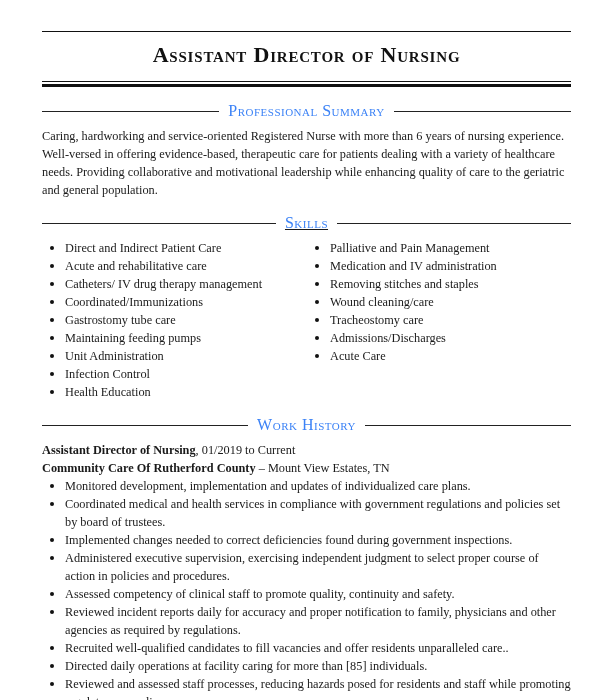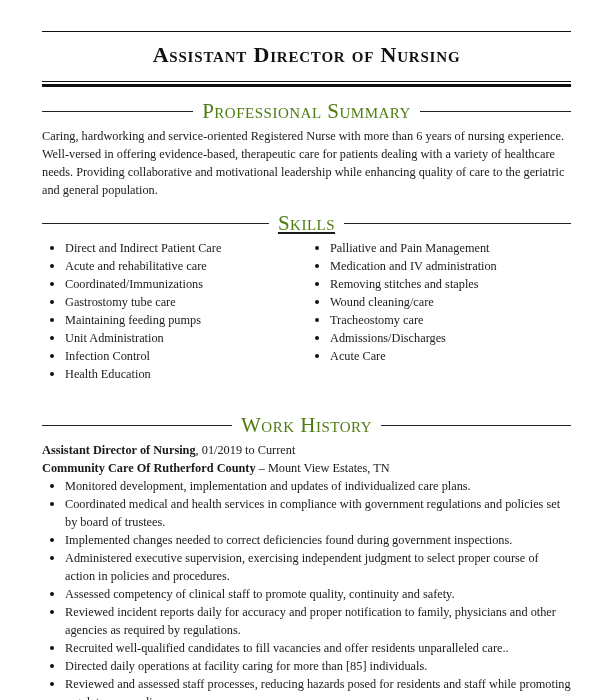--- a/index.html
+++ b/index.html
@@ -6,21 +6,21 @@
   body { width:616px; height:700px; overflow:hidden; position:relative;
          font-family:"Liberation Serif","DejaVu Serif",serif; color:#1a1a1a; }
   .page { position:absolute; left:42px; top:0; width:529px; }
   .rule-top { position:absolute; top:31px; left:0; width:529px; height:1px; background:#111; }
   .title { position:absolute; top:42px; left:0; width:529px; text-align:center;
            font-size:22px; font-weight:bold; font-variant:small-caps; letter-spacing:0.8px; color:#111; }
   .rule-thin { position:absolute; top:81px; left:0; width:529px; height:1px; background:#111; }
   .rule-thick { position:absolute; top:84px; left:0; width:529px; height:3px; background:#111; }
   .sec-head { position:absolute; left:0; width:529px; height:18px; display:flex; align-items:center; }
   .sec-head .line { flex:1; height:1px; background:#222; }
-  .sec-head .label { padding:0 9px; font-size:21px; font-variant:small-caps; letter-spacing:0.5px; color:#4d7c0f; }
+  .sec-head .label { padding:0 9px; font-size:16px; font-variant:small-caps; letter-spacing:0.5px; color:#3b82f6; }
   .summary { position:absolute; top:127px; left:0; width:529px; font-size:12.3px; line-height:18px; }
   .skills { position:absolute; top:239px; left:0; width:529px; display:flex;justify-content:space-between; }
   .skills ul { margin:0; padding:0; list-style:none; width:264px; }
   .skills li, .bullets li { position:relative; padding-left:23px; font-size:12.3px; line-height:18px; }
   .skills li::before, .bullets li::before { content:""; position:absolute; left:8px; top:7px; width:4px; height:4px; border-radius:50%; background:#111; }
   .job { position:absolute; top:441px; left:0; width:529px; font-size:12.3px; line-height:18px; }
   .job b { font-weight:bold; }
   .bullets { margin:0; padding:0; list-style:none; }
 </style>
 </head>
@@ -41,20 +41,21 @@
 
   <div class="sec-head" style="top:214px;text-decoration:underline;">
     <div class="line"></div>
     <div class="label">Skills</div>
     <div class="line"></div>
   </div>
   <div class="skills">
     <ul>
       <li>Direct and Indirect Patient Care</li>
       <li>Acute and rehabilitative care</li>
+      <li>Catheters/ IV drug therapy management</li>
       <li>Coordinated/Immunizations</li>
       <li>Gastrostomy tube care</li>
       <li>Maintaining feeding pumps</li>
       <li>Unit Administration</li>
       <li>Infection Control</li>
       <li>Health Education</li>
     </ul>
     <ul>
       <li>Palliative and Pain Management</li>
       <li>Medication and IV administration</li>

